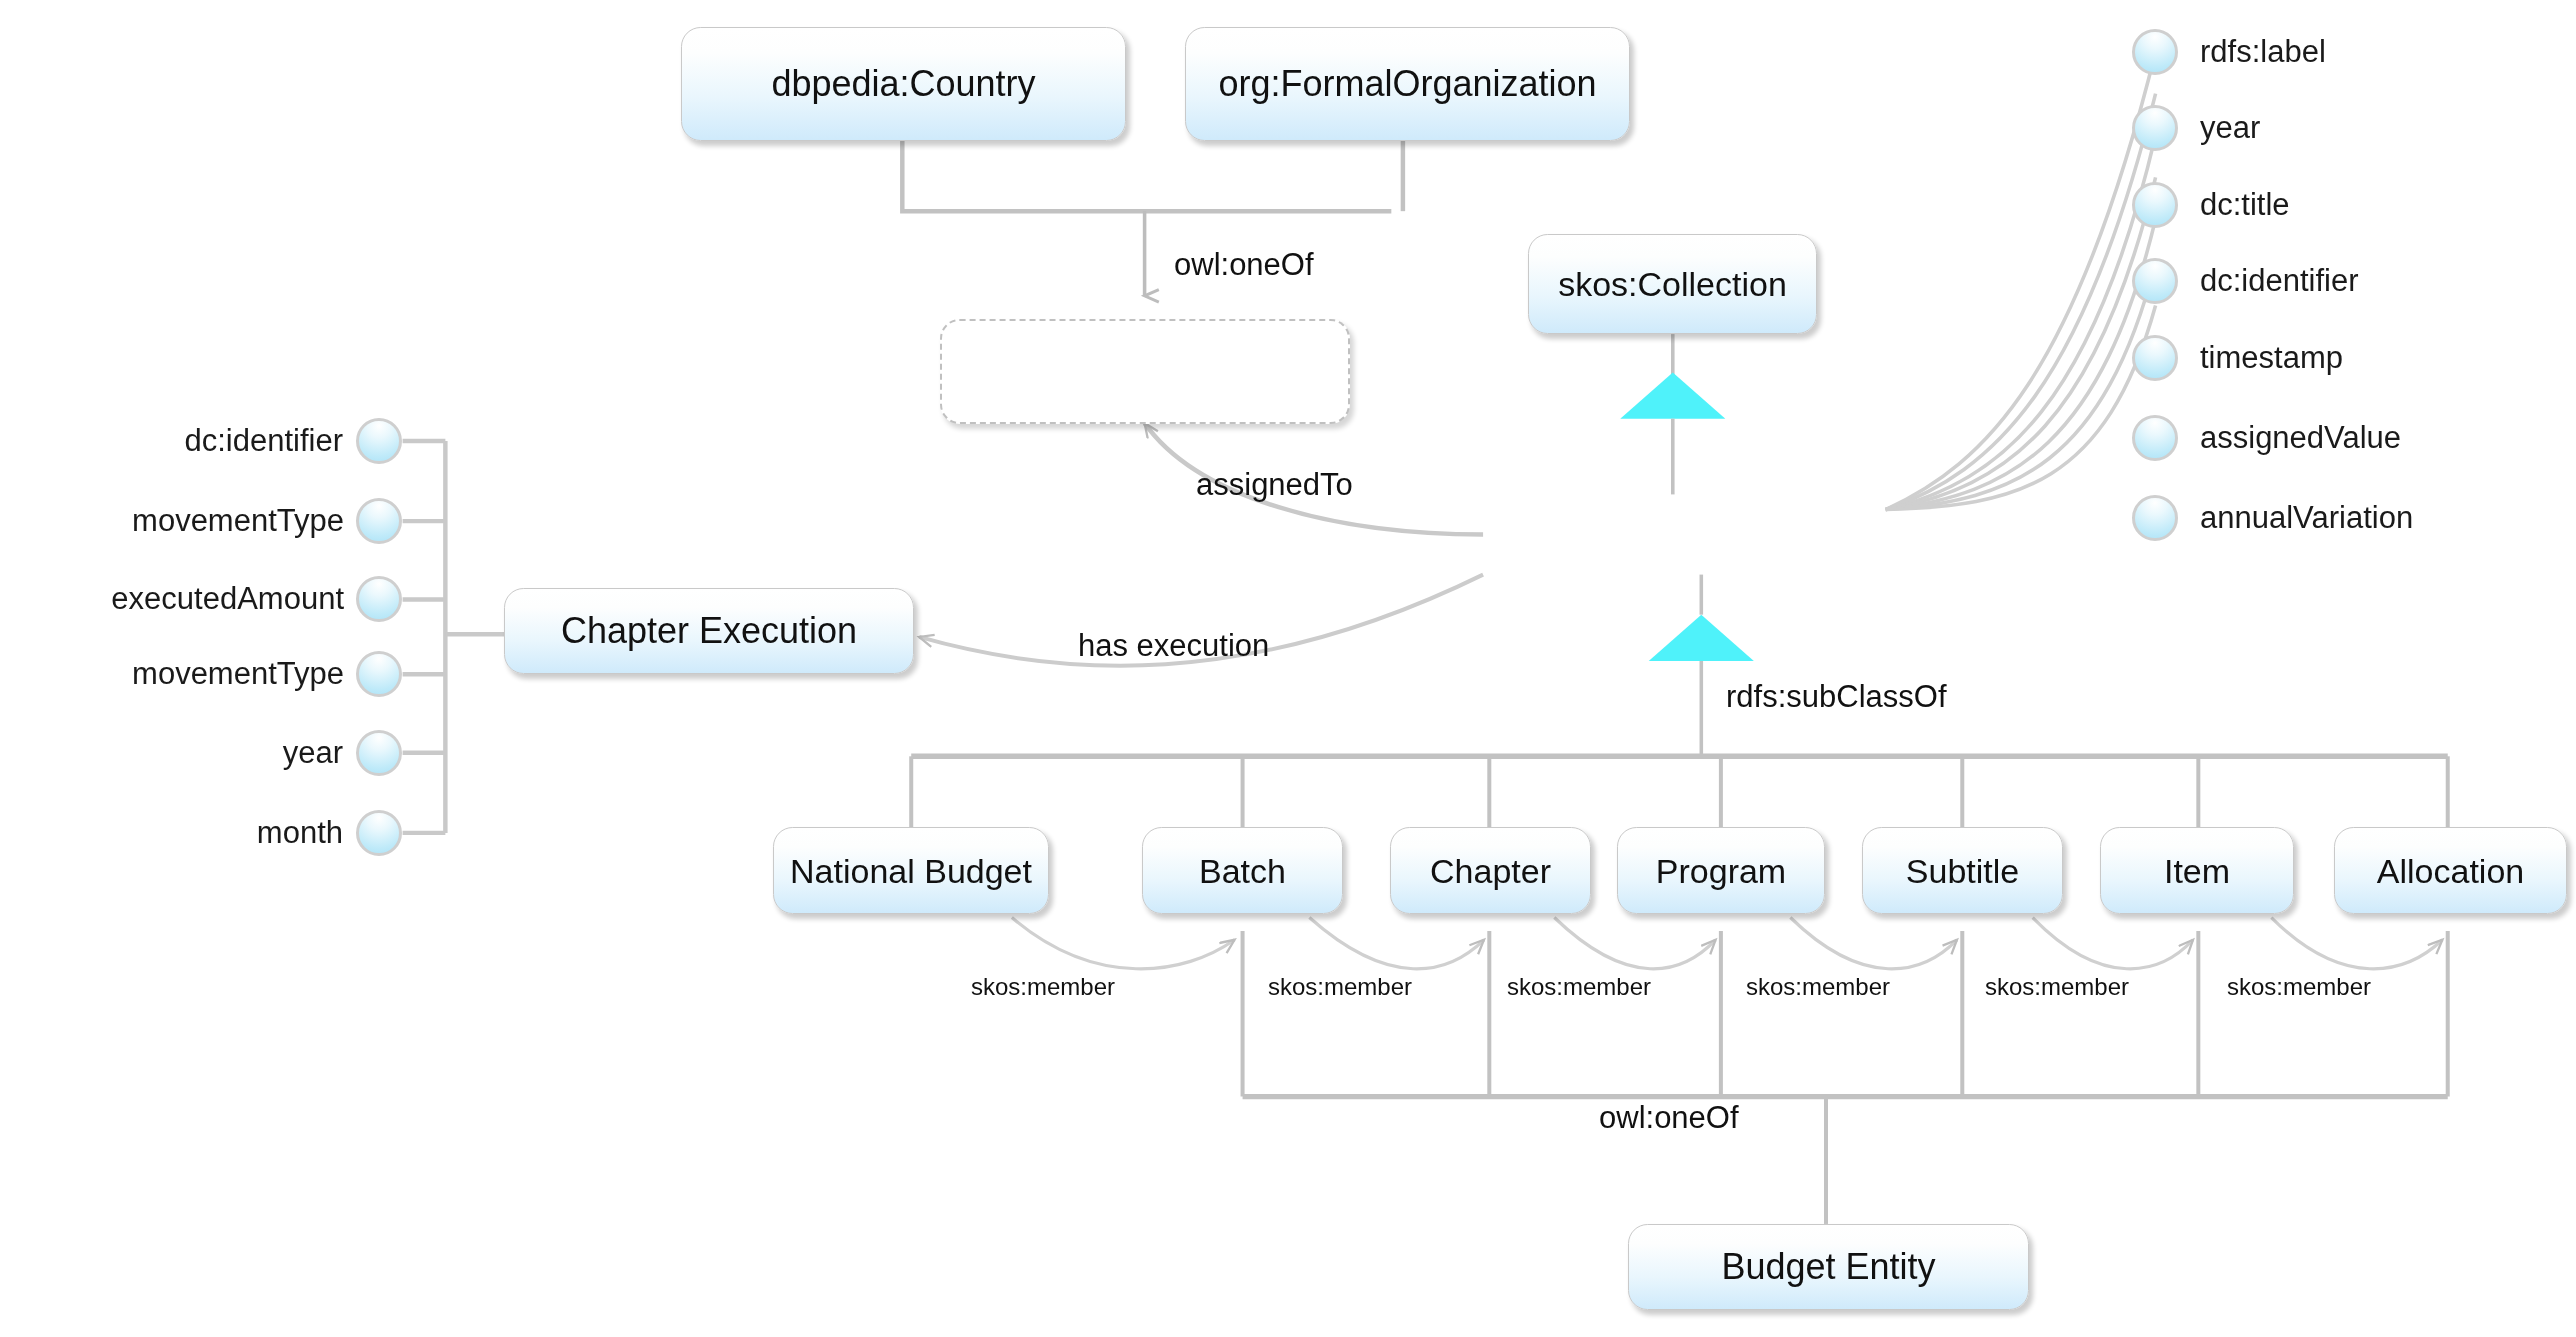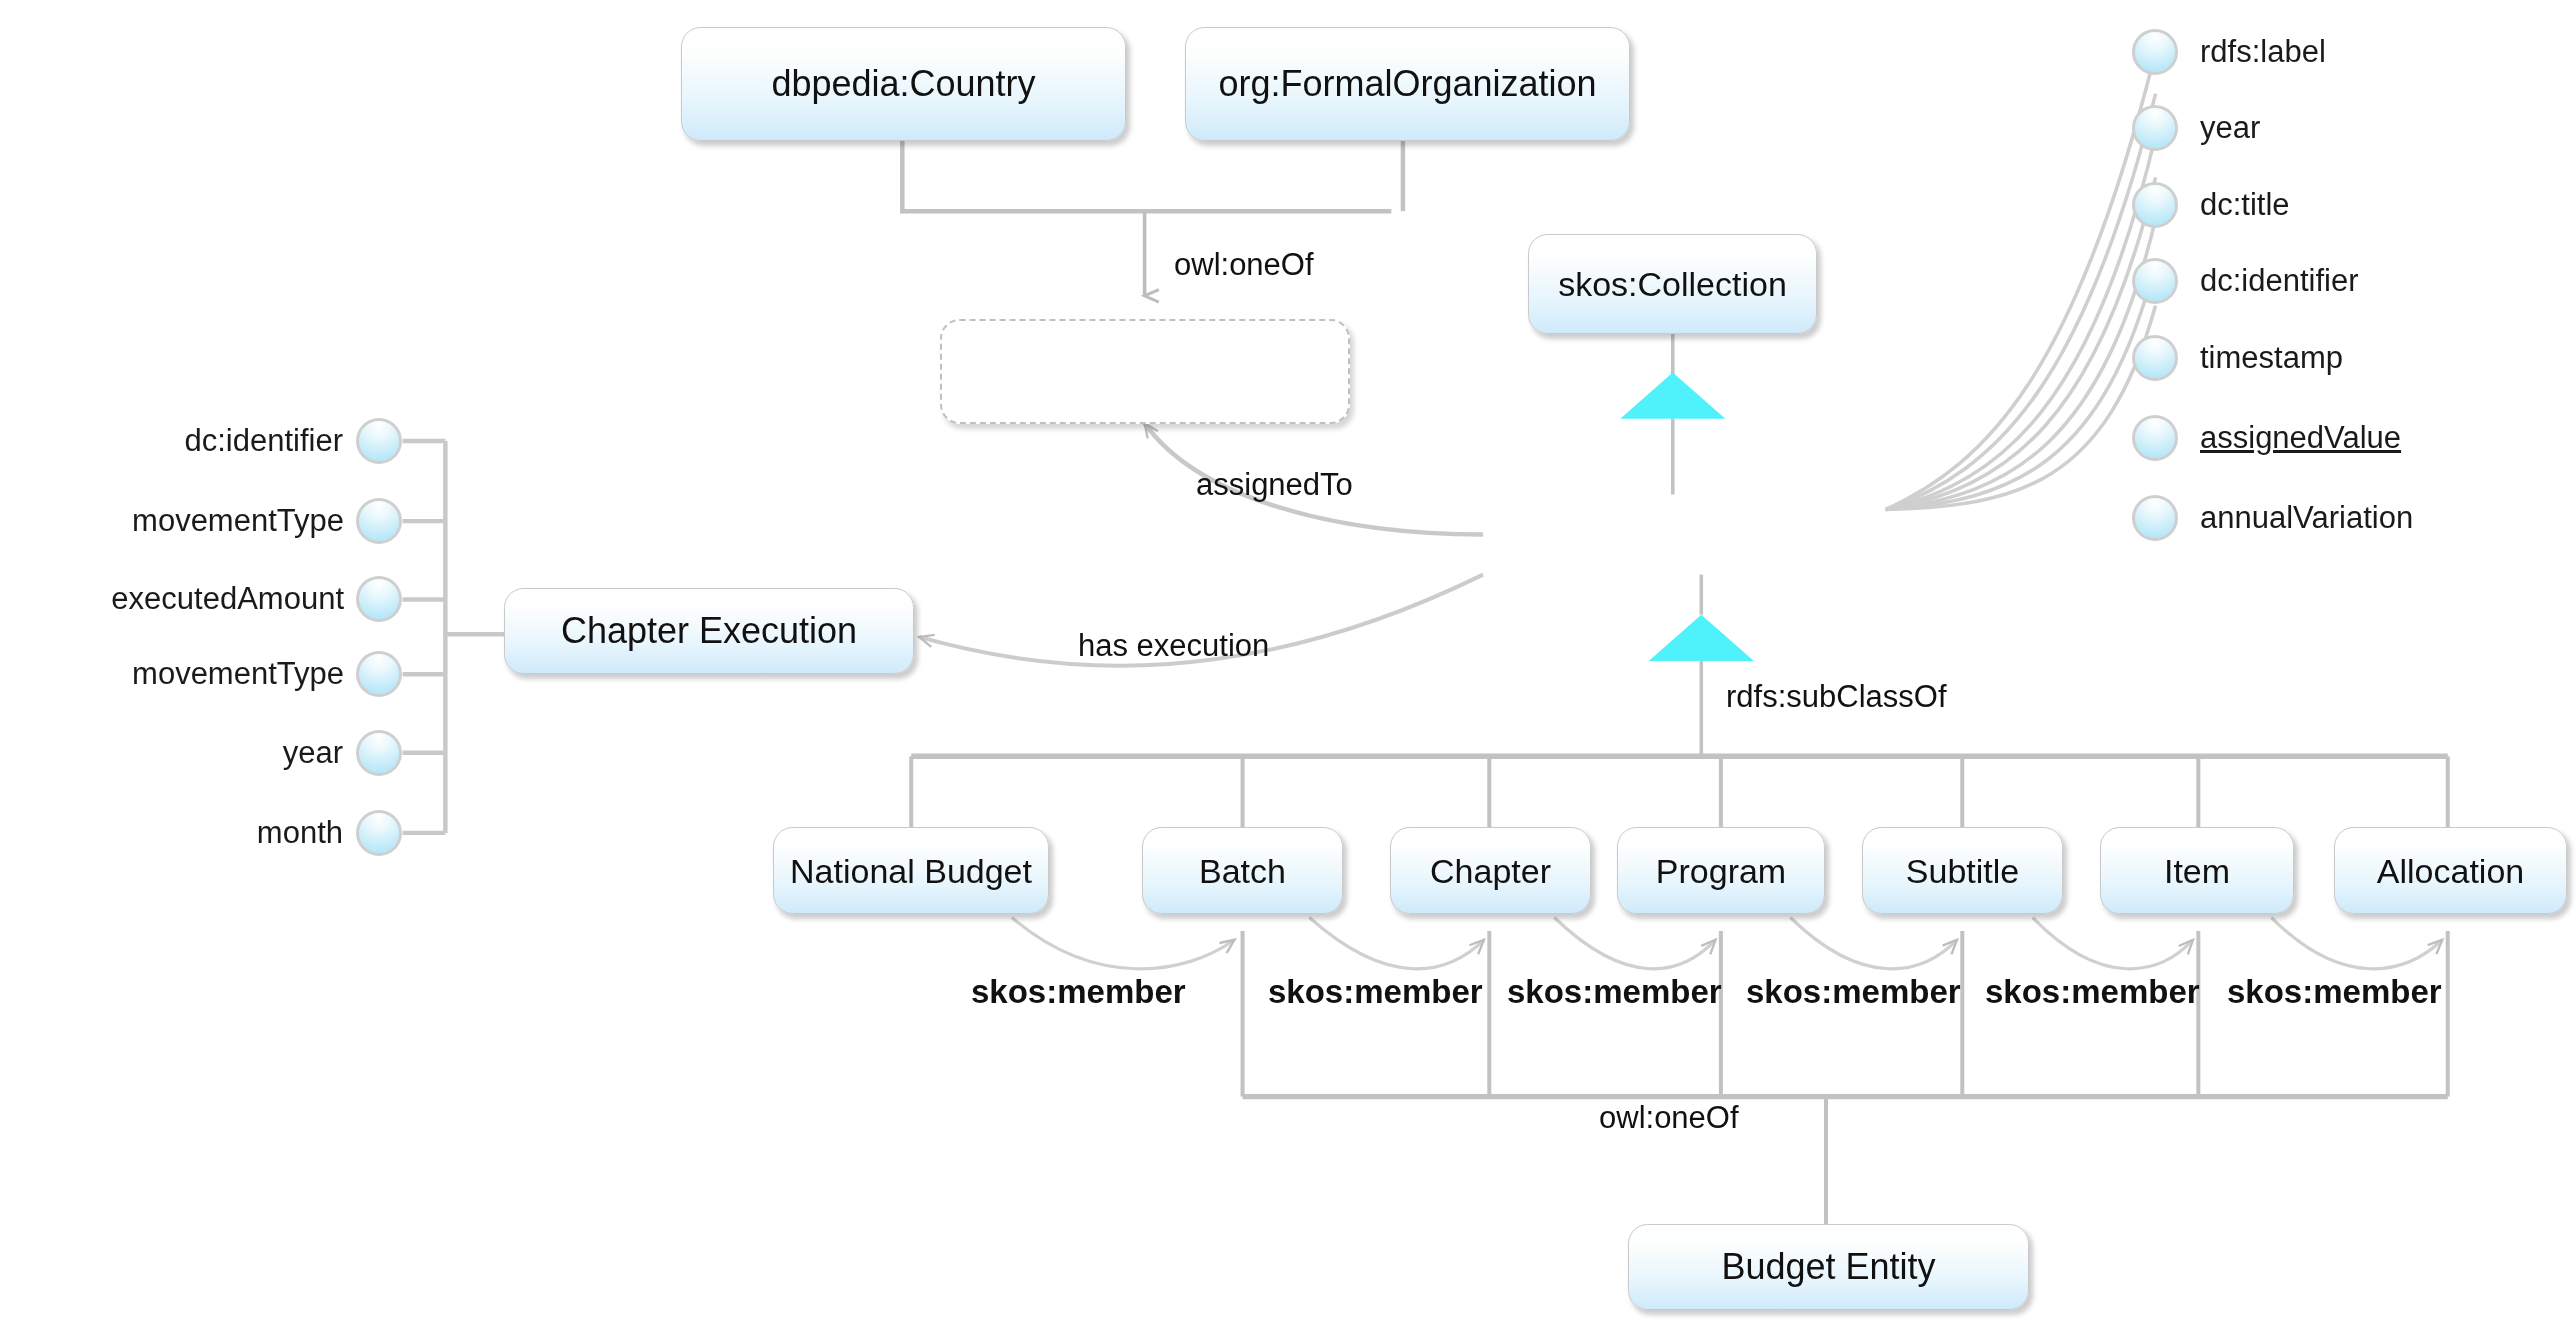--- a/index.html
+++ b/index.html
@@ -56,21 +56,21 @@
   .prop-label.left-of{justify-content:flex-end;}
 
   
   .edge-label{
     position:absolute;
     font-size:31px;
     color:#111;
     white-space:nowrap;
     line-height:1;
   }
-  .edge-label.small{font-size:33px;font-weight:bold;}
+  .edge-label.small{font-size:24px;}
 </style>
 </head>
 <body>
 
 <div id="stage">
 
   <svg id="edges" viewBox="0 0 2892 1502" xmlns="http://www.w3.org/2000/svg">
     <defs>
       <marker id="arrOpen" markerWidth="22" markerHeight="22" refX="18" refY="8" orient="auto" markerUnits="userSpaceOnUse">
         <path d="M2,1 L18,8 L2,15" fill="none" stroke="#bdbdbd" stroke-width="2.6"></path>
@@ -207,21 +207,21 @@
   <div class="prop-label right-of" style="left:2200px;top:258px;">
       <span>dc:identifier</span>
     </div>
 
   <div class="prop-circle" style="left:2132px;top:335px;"></div>
   <div class="prop-label right-of" style="left:2200px;top:335px;">
       <span>timestamp</span>
     </div>
 
   <div class="prop-circle" style="left:2132px;top:415px;"></div>
-  <div class="prop-label right-of" style="left:2200px;top:415px;text-decoration:underline;">
+  <div class="prop-label right-of" style="left:2200px;top:415px;">
       <span>assignedValue</span>
     </div>
 
   <div class="prop-circle" style="left:2132px;top:495px;"></div>
   <div class="prop-label right-of" style="left:2200px;top:495px;">
       <span>annualVariation</span>
     </div>
 
   <div class="prop-circle" style="left:356px;top:418px;"></div>
   <div class="prop-label left-of" style="left:53px;top:418px;width:290px;">

